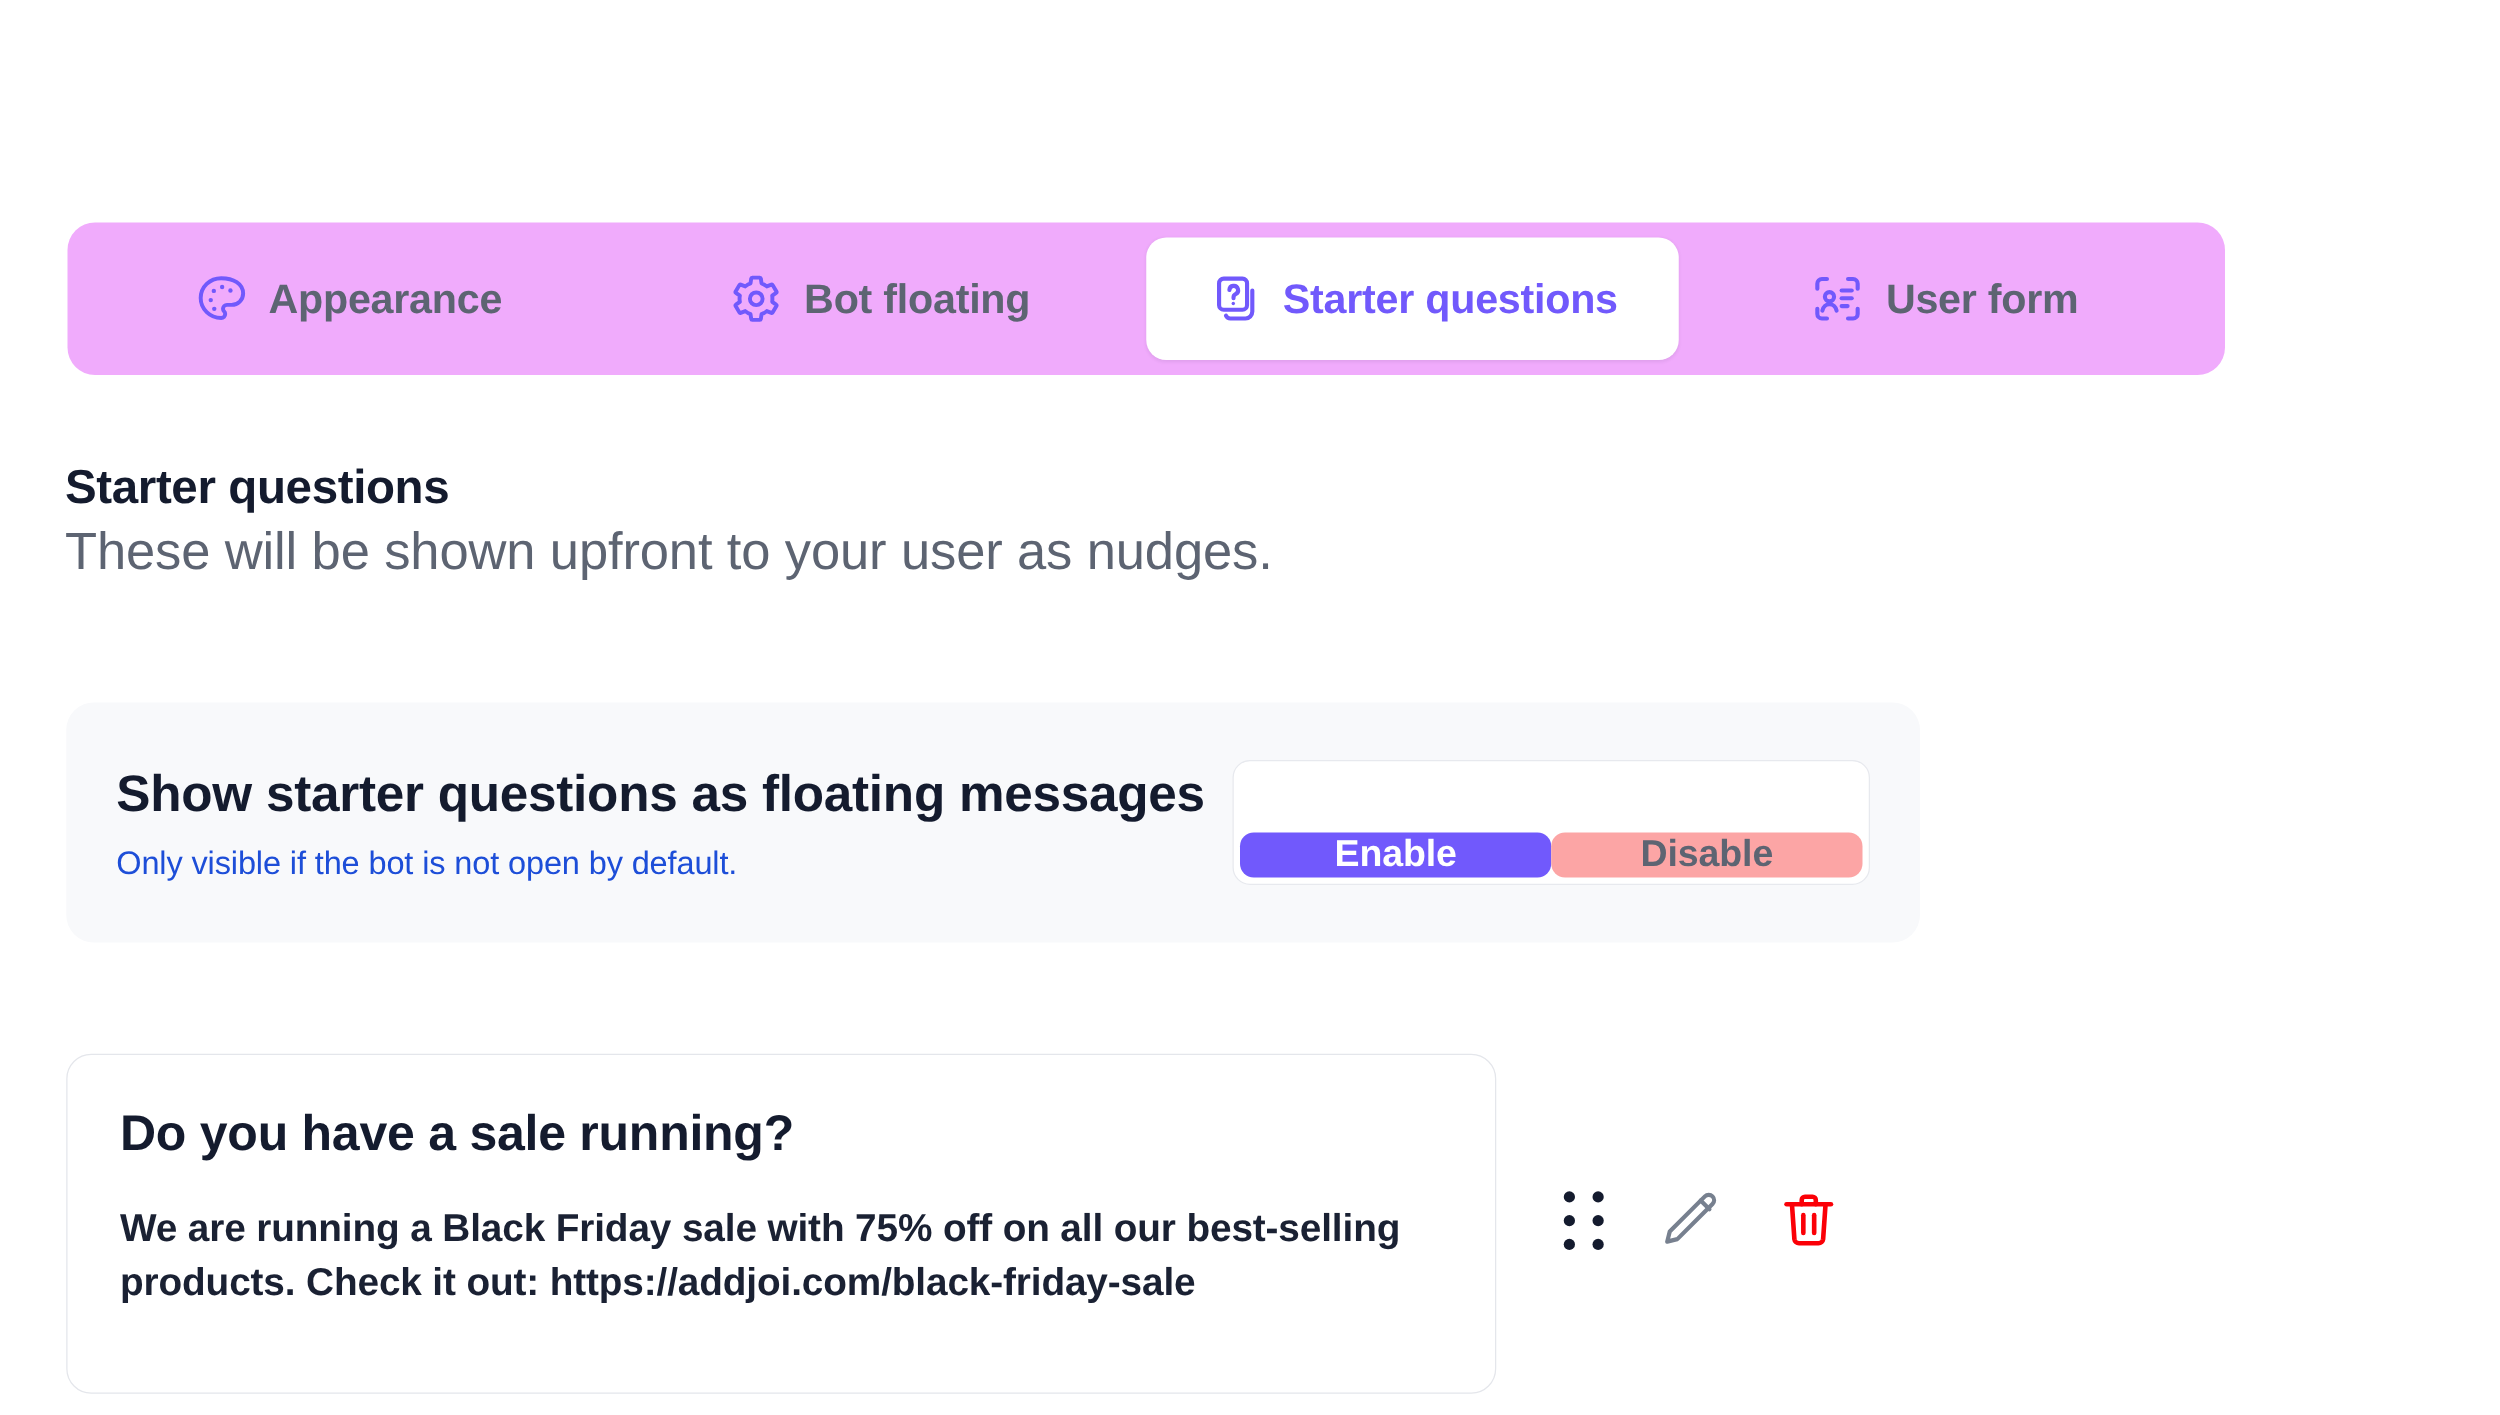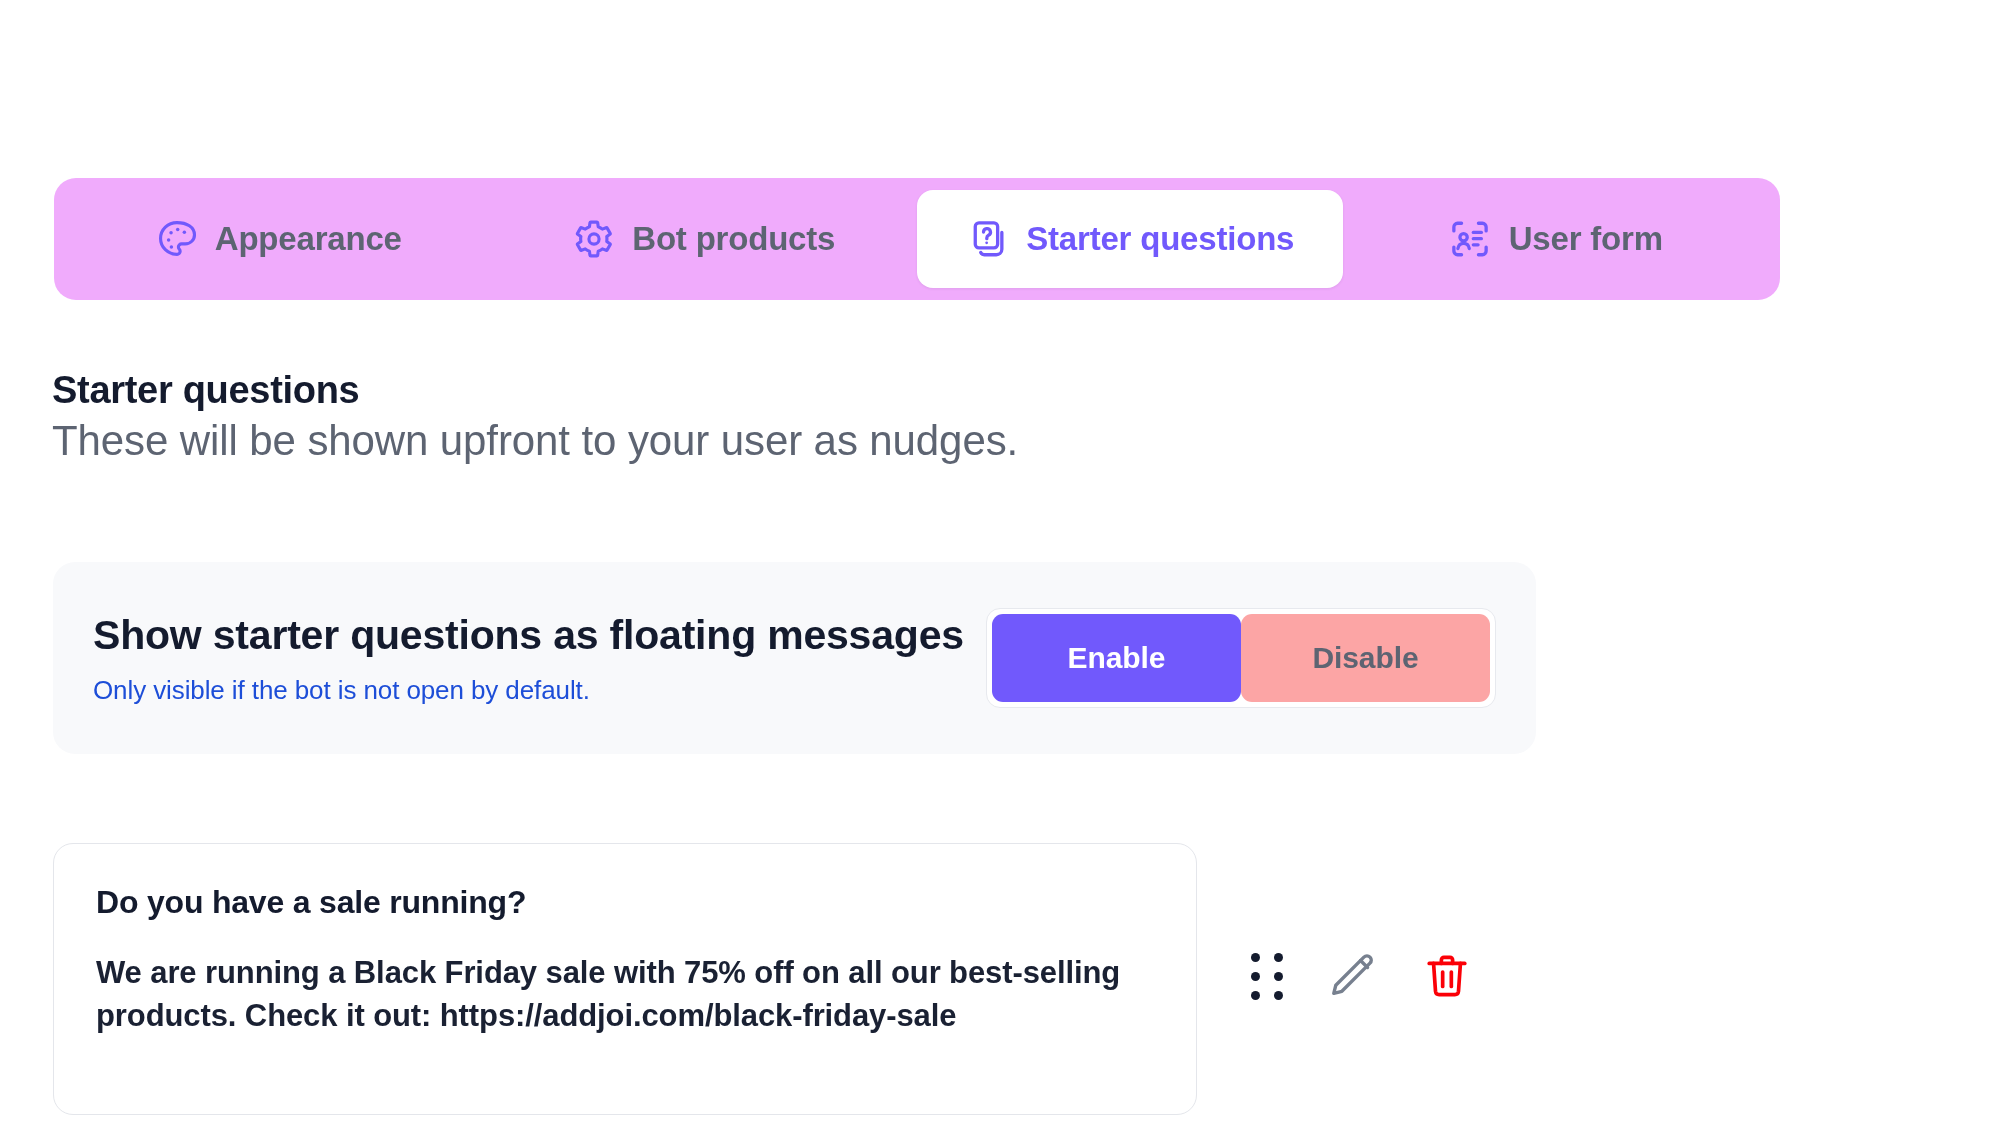--- a/index.html
+++ b/index.html
@@ -113,20 +113,21 @@
     line-height: 1.25;
   }
   .seg-group {
     display: flex;
     background: #ffffff;
     border: 1px solid #E7E9EE;
     border-radius: 14px;
     padding: 5px;
     width: 510px;
     height: 100px;
+    align-items: flex-end;
   }
   .seg-btn {
     flex: 1 1 0;
     border-radius: 11px;
     display: flex;
     align-items: center;
     justify-content: center;
     font-size: 30px;
     font-weight: 700;
     letter-spacing: -0.1px;
@@ -152,21 +153,21 @@
   }
   .question-card {
     width: 1162px;
     min-height: 272px;
     background: #ffffff;
     border: 1px solid #E4E6EB;
     border-radius: 20px;
     padding: 38px 42px 40px 42px;
   }
   .q-title {
-    font-size: 32px;
+    font-size: 40px;
     font-weight: 700;
     color: #141B2E;
     letter-spacing: -0.2px;
     line-height: 1.25;
   }
   .q-body {
     margin-top: 30px;
     font-size: 31px;
     font-weight: 700;
     color: #1A2133;
@@ -222,21 +223,21 @@
       <span class="tab-label">Appearance</span>
     </div>
 
     <div class="tab">
       <span class="icon">
         <svg width="42" height="42" viewBox="0 0 24 24" fill="none" stroke="#7159FC" stroke-width="1.8" stroke-linecap="round" stroke-linejoin="round">
           <path d="M19.3 13.4a7.6 7.6 0 0 0 .07-1.4 7.6 7.6 0 0 0-.07-1.4l1.8-1.3a.5.5 0 0 0 .12-.63l-1.7-2.9a.5.5 0 0 0-.6-.22l-2.1.8a7.3 7.3 0 0 0-2.4-1.4l-.32-2.2a.5.5 0 0 0-.5-.42h-3.4a.5.5 0 0 0-.5.42l-.32 2.2a7.3 7.3 0 0 0-2.4 1.4l-2.1-.8a.5.5 0 0 0-.6.22l-1.7 2.9a.5.5 0 0 0 .12.63l1.8 1.3a7.6 7.6 0 0 0 0 2.8l-1.8 1.3a.5.5 0 0 0-.12.63l1.7 2.9a.5.5 0 0 0 .6.22l2.1-.8a7.3 7.3 0 0 0 2.4 1.4l.32 2.2a.5.5 0 0 0 .5.42h3.4a.5.5 0 0 0 .5-.42l.32-2.2a7.3 7.3 0 0 0 2.4-1.4l2.1.8a.5.5 0 0 0 .6-.22l1.7-2.9a.5.5 0 0 0-.12-.63z"></path>
           <circle cx="12" cy="12" r="2.9"></circle>
         </svg>
       </span>
-      <span class="tab-label">Bot products</span>
+      <span class="tab-label">Bot floating</span>
     </div>
 
     <div class="tab active">
       <span class="icon">
         <svg width="44" height="44" viewBox="0 0 24 24" fill="none" stroke="#7159FC" stroke-width="1.8" stroke-linecap="round" stroke-linejoin="round">
           <path d="M7.6 3.2h8.2a2 2 0 0 1 2 2v9.6a2 2 0 0 1-2 2H7.6a2 2 0 0 1-2-2V5.2a2 2 0 0 1 2-2z"></path>
           <path d="M8.6 19.4a2.1 2.1 0 0 0 1.9 1.2h6.6a3 3 0 0 0 3-3V8.4"></path>
           <path d="M10.1 8.2a1.9 1.9 0 1 1 2.7 1.8c-.6.3-.9.8-.9 1.4v.4"></path>
           <circle cx="11.8" cy="14.1" r="0.75" fill="#7159FC" stroke="none"></circle>
         </svg>

